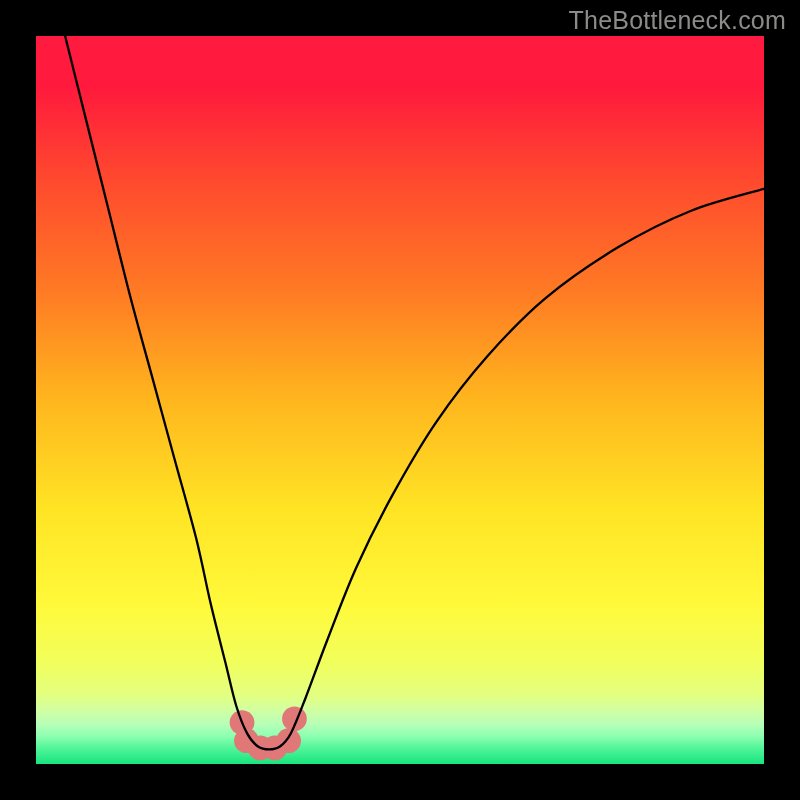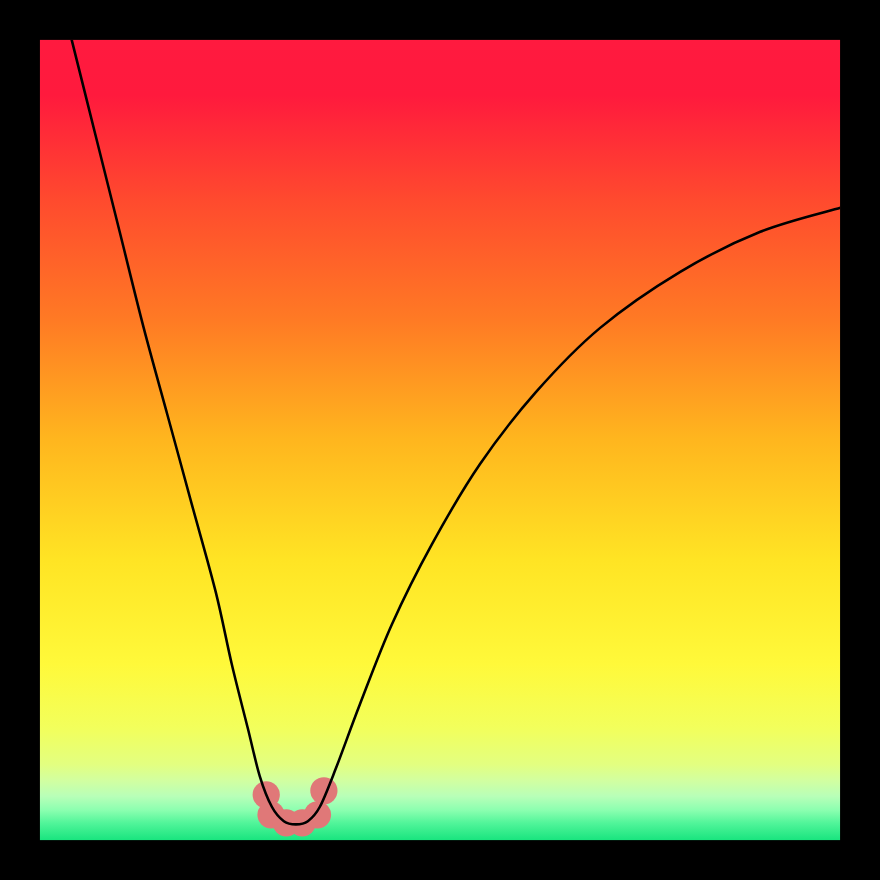--- a/index.html
+++ b/index.html
@@ -48,20 +48,21 @@
     font-size: 25px;
     color: #8b8b89;
     letter-spacing: 0.2px;
     font-weight: 500;
   }
 </style>
 </head>
 <body>
 
 <div class="frame">
+  <div class="watermark">TheBottleneck.com</div>
   <div class="plot">
     <svg class="gradient" viewBox="0 0 100 100" preserveAspectRatio="none">
       <defs>
         <linearGradient id="bg-grad" x1="0" y1="0" x2="0" y2="1">
             <stop offset="0.00%" stop-color="#ff1a3f"></stop>
             <stop offset="7.00%" stop-color="#ff1a3d"></stop>
             <stop offset="20.00%" stop-color="#ff4a2e"></stop>
             <stop offset="35.00%" stop-color="#ff7a24"></stop>
             <stop offset="50.00%" stop-color="#ffb61e"></stop>
             <stop offset="65.00%" stop-color="#ffe424"></stop>

